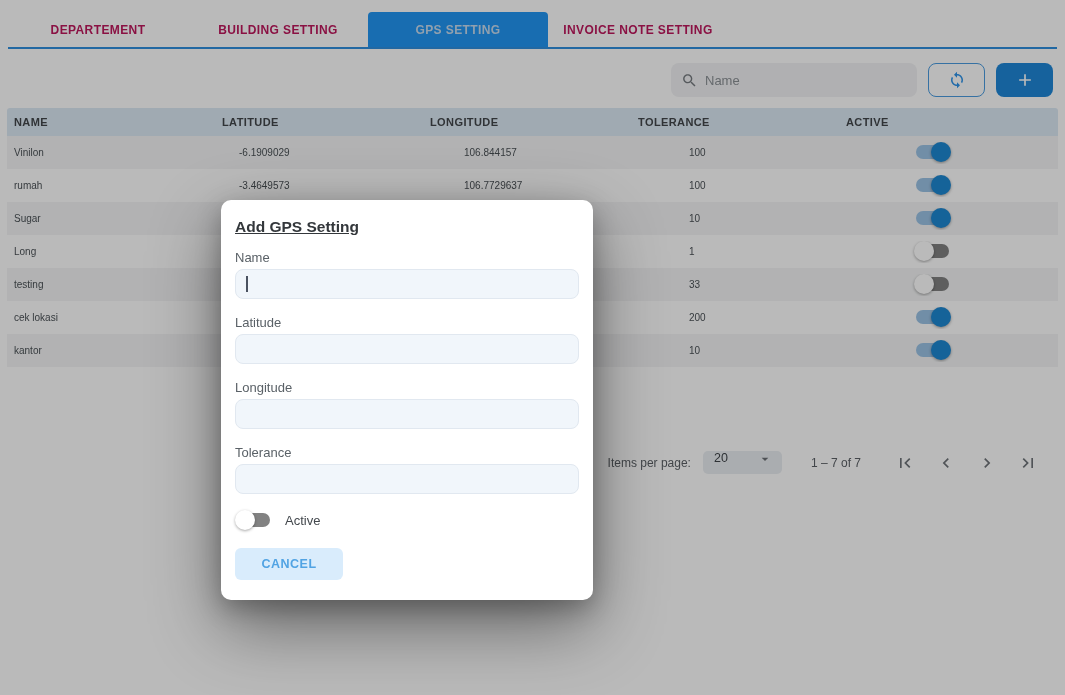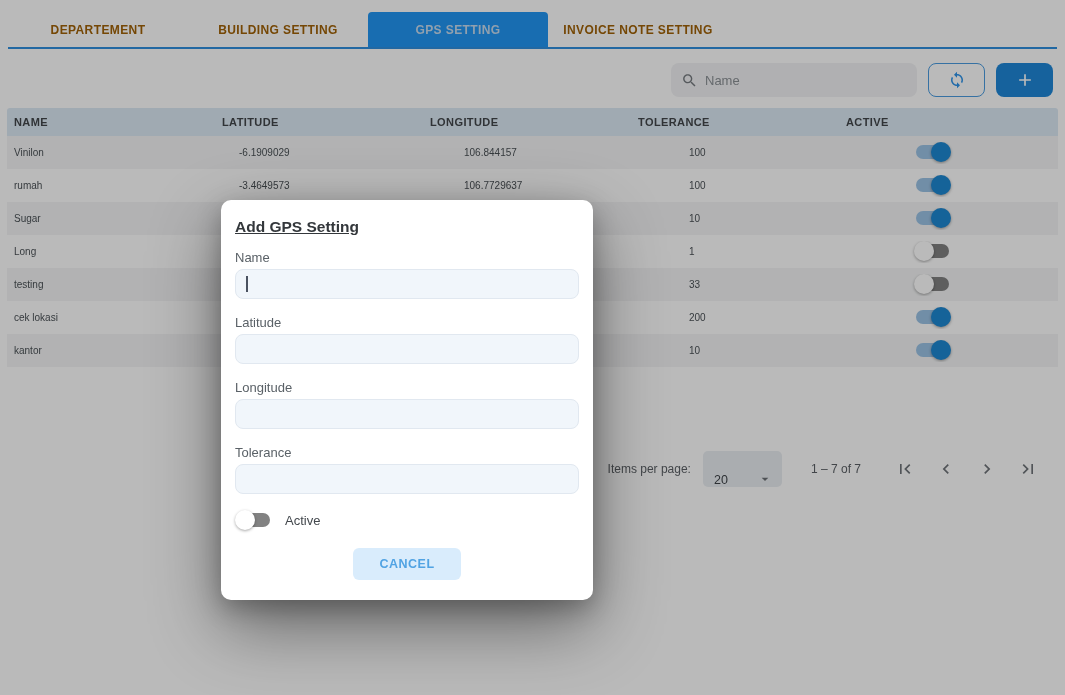--- a/index.html
+++ b/index.html
@@ -15,21 +15,21 @@
   body{
     font-family:"Liberation Sans", sans-serif;
     background:#ffffff;
     position:relative;
     overflow:hidden;
   }
   
   .tabbar{position:absolute;top:12px;left:8px;right:8px;height:35px;display:flex;}
   .tab{
     width:180px;height:35px;display:flex;align-items:center;justify-content:center;
-    font-size:12px;font-weight:bold;letter-spacing:.4px;color:#a16207;cursor:pointer;
+    font-size:12px;font-weight:bold;letter-spacing:.4px;color:#be185d;cursor:pointer;
     text-transform:uppercase;
   }
   .tab.active{background:var(--primary);color:#c8dcef;border-radius:4px 4px 0 0;}
   .tab-underline{position:absolute;top:47px;left:8px;right:8px;height:2px;background:#2f8fdf;}
   
   .toolbar{position:absolute;top:63px;right:12px;display:flex;align-items:center;gap:11px;}
   .searchbox{
     width:246px;height:34px;background:#f1f2f4;border-radius:8px;
     display:flex;align-items:center;padding:0 10px;gap:7px;
   }
@@ -59,22 +59,22 @@
   .switch .thumb{position:absolute;top:0;width:20px;height:20px;border-radius:50%;
     box-shadow:0 1px 3px rgba(0,0,0,.35);}
   .switch.on .track{background:var(--toggle-on-track);}
   .switch.on .thumb{right:0;background:var(--toggle-on);}
   .switch.off .track{background:var(--toggle-off-track);}
   .switch.off .thumb{left:0;background:#ffffff;}
   
   .paginator{position:absolute;top:451px;right:26px;display:flex;align-items:center;
     font-size:12px;color:#5c6166;}
   .pager-select{
-    width:79px;height:36px;background:#eaeef2;border-radius:5px;margin-left:12px;
-    display:flex;align-items:flex-end;justify-content:space-between;padding:0 9px 0 11px;
+    width:79px;height:23px;background:#eaeef2;border-radius:5px;margin-left:12px;
+    display:flex;align-items:flex-start;justify-content:space-between;padding:0 9px 0 11px;
     font-size:12.5px;color:#3f4449;cursor:pointer;
   }
   .range{margin-left:29px;}
   .nav-icons{display:flex;align-items:center;gap:19px;margin-left:33px;color:#6f7479;}
   .nav-btn{background:none;border:none;cursor:pointer;color:#6f7479;width:22px;height:22px;
     display:flex;align-items:center;justify-content:center;padding:0;}
   
   .overlay{position:absolute;inset:0;background:rgba(0,0,0,.27);z-index:5;}
   .modal{
     position:absolute;left:221px;top:200px;width:372px;z-index:10;background:#ffffff;
@@ -83,21 +83,21 @@
   }
   .modal-title{font-size:15.5px;font-weight:bold;color:#33373b;margin:2px 0 14px;text-decoration:underline;}
   .fgroup{margin-bottom:16px;}
   .flabel{font-size:13px;color:#5a6167;margin-bottom:4px;}
   .finput{
     height:30px;background:#f1f6fb;border:1.5px solid #e1e8f0;border-radius:8px;
     display:flex;align-items:center;padding:0 10px;cursor:text;
   }
   .caret{display:inline-block;width:1.5px;height:16px;background:#4a5260;}
   .active-row{display:flex;align-items:center;gap:13px;margin:2px 0 0;font-size:13px;color:#43484d;}
-  .btn-row{display:flex;justify-content:center;gap:10px;margin-top:18px;}
+  .btn-row{display:flex;justify-content:center;gap:10px;margin-top:18px;flex-direction:column;}
   .btn{
     height:32px;border:none;border-radius:6px;font-family:"Liberation Sans",sans-serif;
     font-size:12.5px;font-weight:bold;letter-spacing:.5px;cursor:pointer;
   }
   .btn.cancel{width:108px;background:#d9ecfc;color:#51a3e3;}
   .btn.save{width:106px;background:#2196f3;color:#ffffff;}
 </style>
 </head>
 <body>
 

